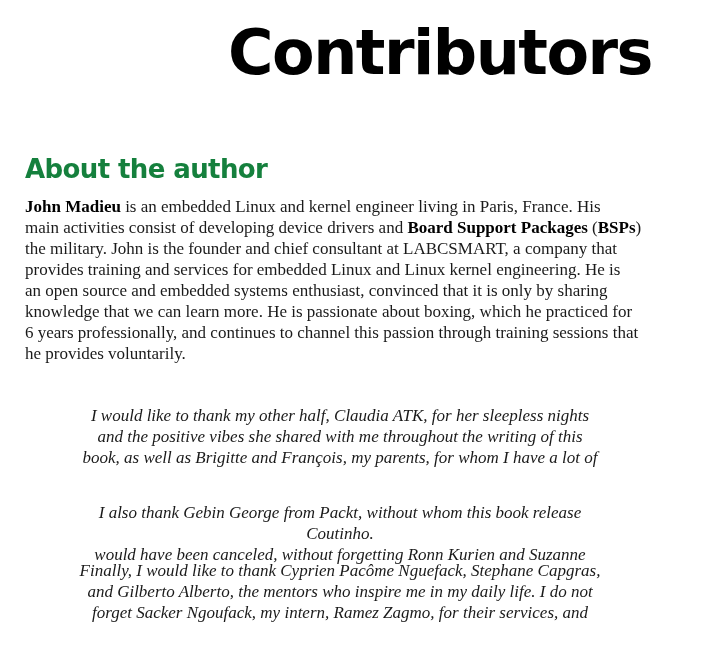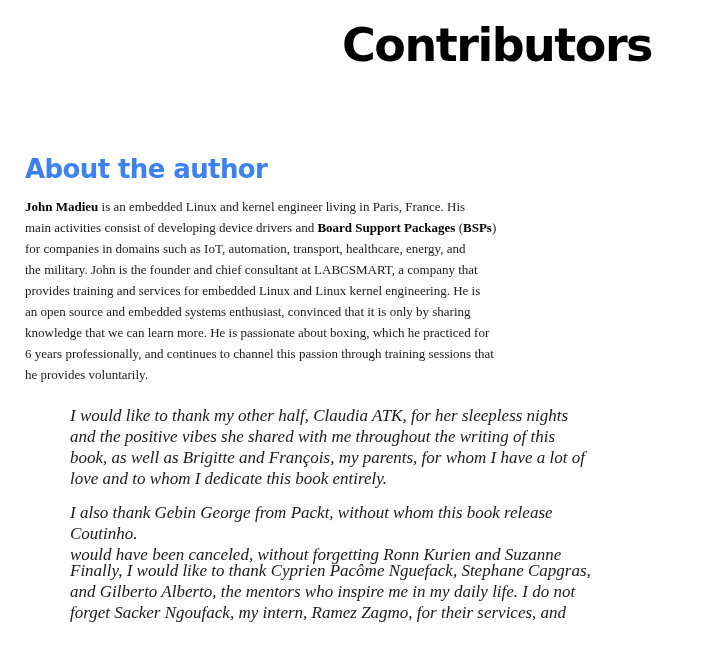--- a/index.html
+++ b/index.html
@@ -14,55 +14,56 @@
       overflow: hidden;
       color: #1a1a1a;
     }
     .chapter-title {
       position: absolute;
       right: 68px;
       top: 22px;
       margin: 0;
       font-family: "DejaVu Sans", sans-serif;
       font-weight: bold;
-      font-size: 46px;
+      font-size: 62px;
       letter-spacing: -1.5px;
       line-height: 1;
       color: #000;
     }
     .section-heading {
       position: absolute;
       left: 25px;
       top: 156px;
       margin: 0;
       font-family: "DejaVu Sans", sans-serif;
       font-weight: bold;
       font-size: 26px;
       letter-spacing: -0.6px;
       line-height: 1;
-      color: #3b82f6;
+      color: #15803d;
     }
     .bio {
       position: absolute;
       left: 25px;
       top: 196px;
       width: 632px;
       margin: 0;
       font-family: "Liberation Serif", serif;
-      font-size: 13px;
+      font-size: 17px;
       line-height: 21px;
       color: #1a1a1a;
     }
     .bio .line { display: block; white-space: nowrap; }
     .bio b { font-weight: bold; color: #000; }
     .ack {
       position: absolute;
       left: 70px;
       width: 540px;
       margin: 0;
+      text-align: center;
       font-family: "Liberation Serif", serif;
       font-style: italic;
       font-size: 17px;
       line-height: 21px;
       color: #1a1a1a;
     }
     .ack .line { display: block; white-space: nowrap; }
     .ack-1 { top: 405px; }
     .ack-2 { top: 502px; }
     .ack-3 { top: 560px; }
@@ -70,34 +71,32 @@
 </head>
 <body>
 
 <h1 class="chapter-title">Contributors</h1>
 
 <h2 class="section-heading">About the author</h2>
 
 <p class="bio">
   <span class="line"><b>John Madieu</b><span> is an embedded Linux and kernel engineer living in Paris, France. His</span></span>
   <span class="line"><span>main activities consist of developing device drivers and </span><b>Board Support Packages</b><span> (</span><b>BSPs</b><span>)</span></span>
-  <span class="line">for companies in domains such as IoT, automation, transport, healthcare, energy, and</span>
   <span class="line">the military. John is the founder and chief consultant at LABCSMART, a company that</span>
   <span class="line">provides training and services for embedded Linux and Linux kernel engineering. He is</span>
   <span class="line">an open source and embedded systems enthusiast, convinced that it is only by sharing</span>
   <span class="line">knowledge that we can learn more. He is passionate about boxing, which he practiced for</span>
   <span class="line">6 years professionally, and continues to channel this passion through training sessions that</span>
   <span class="line">he provides voluntarily.</span>
 </p>
 
 <p class="ack ack-1">
   <span class="line">I would like to thank my other half, Claudia ATK, for her sleepless nights</span>
   <span class="line">and the positive vibes she shared with me throughout the writing of this</span>
   <span class="line">book, as well as Brigitte and François, my parents, for whom I have a lot of</span>
-  <span class="line">love and to whom I dedicate this book entirely.</span>
 </p>
 
 <p class="ack ack-2">
   <span class="line">I also thank Gebin George from Packt, without whom this book release</span>
   <span class="line">Coutinho.</span>
   <span class="line">would have been canceled, without forgetting Ronn Kurien and Suzanne</span>
 </p>
 
 <p class="ack ack-3">
   <span class="line">Finally, I would like to thank Cyprien Pacôme Nguefack, Stephane Capgras,</span>

